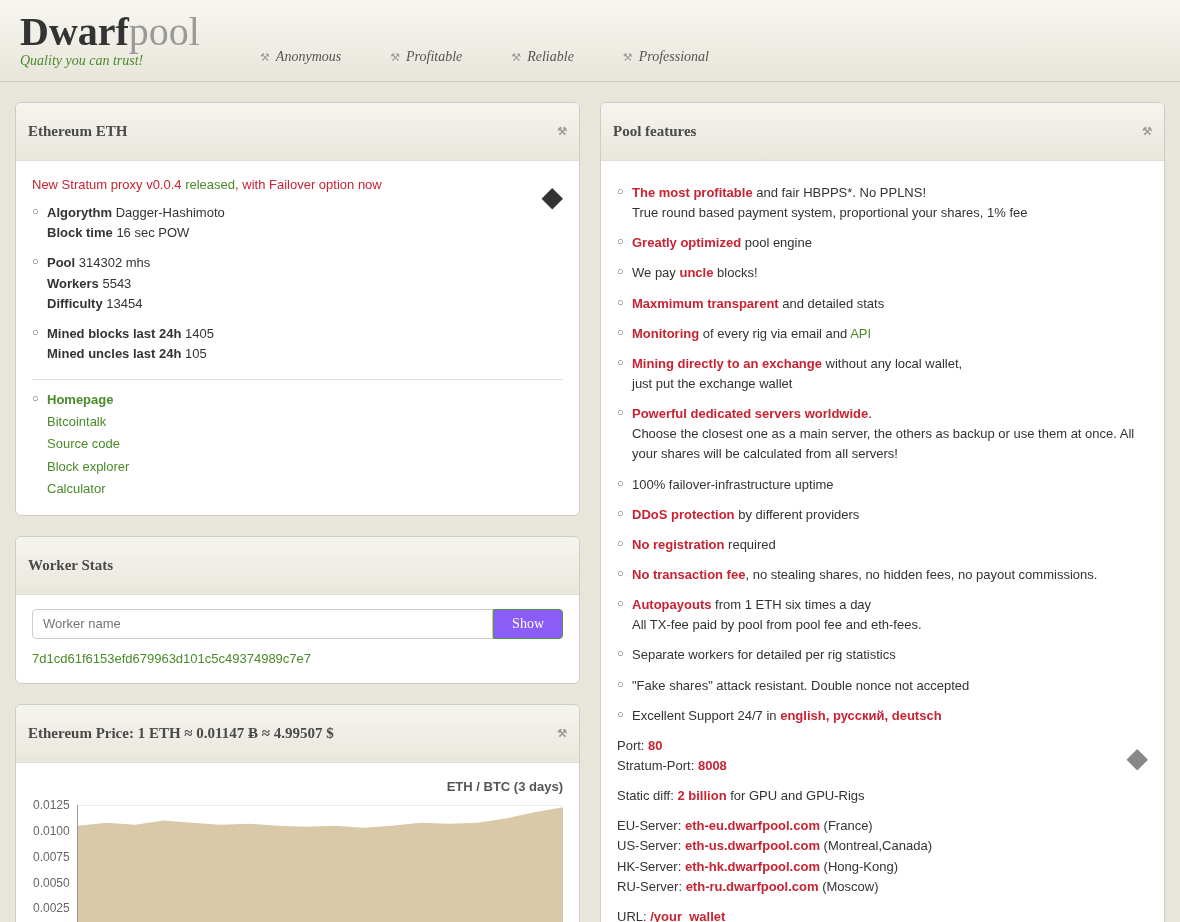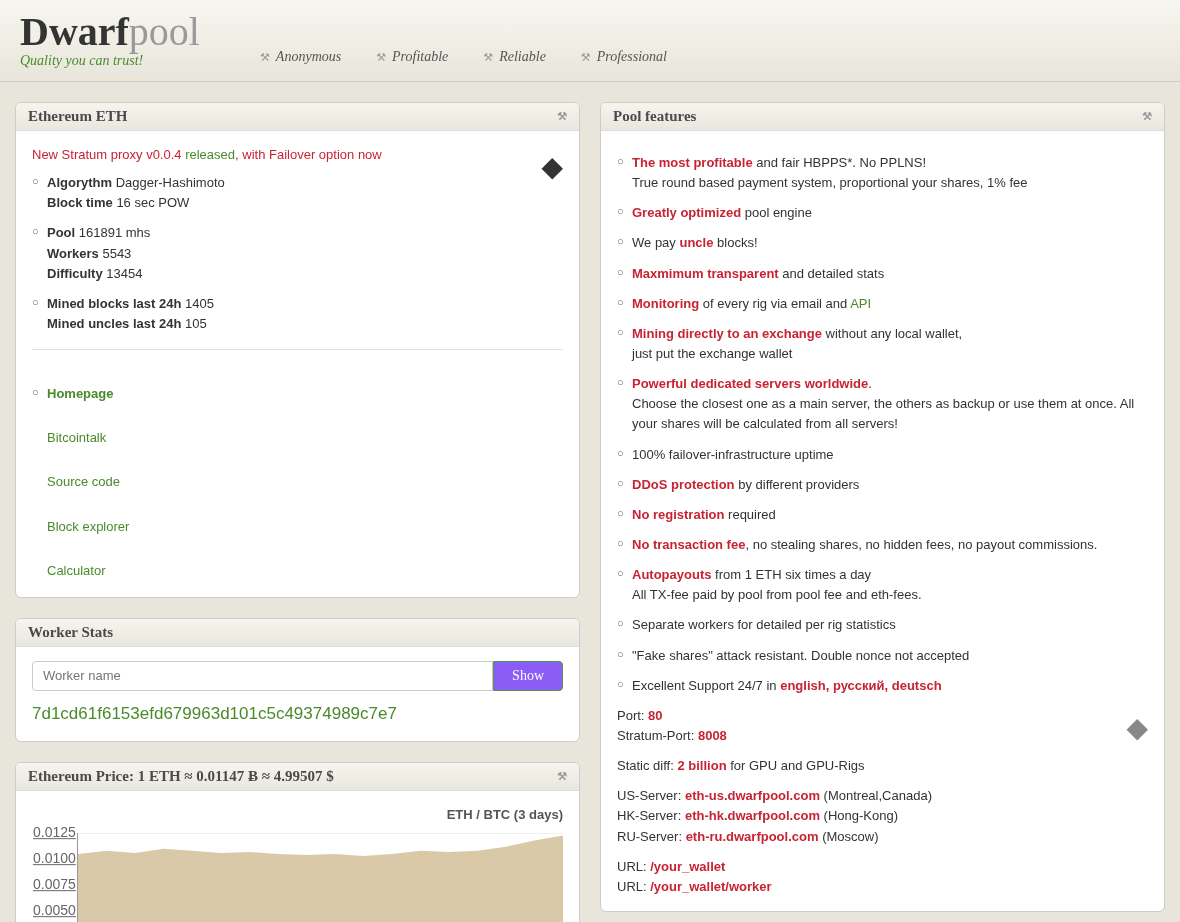--- a/index.html
+++ b/index.html
@@ -24,21 +24,21 @@
 }
 .logo-accent { color: #999; font-weight: normal; }
 .tagline {
   color: #4a8a2a;
   font-style: italic;
   font-size: 14px;
   margin-top: -2px;
 }
 .nav {
   display: flex;
-  gap: 35px;
+  gap: 49px;
   padding-bottom: 4px;
   font-style: italic;
   color: #555;
 }
 .nav-item::before {
   content: "⚒";
   font-style: normal;
   font-size: 11px;
   margin-right: 6px;
   color: #999;
@@ -51,21 +51,21 @@
 }
 .col { flex: 1; display: flex; flex-direction: column; gap: 20px; }
 .panel {
   background: #fff;
   border: 1px solid #ccc;
   border-radius: 6px;
   overflow: hidden;
 }
 .panel-header {
   background: linear-gradient(to bottom, #f5f4ee, #e9e7dd);
-  padding: 5px 12px;
+  padding: 20px 12px;
   font-weight: bold;
   color: #4a4a4a;
   font-size: 15px;
   border-bottom: 1px solid #ddd;
   display: flex;
   justify-content: space-between;
   align-items: center;
 }
 .panel-header .hicon { font-size: 11px; color: #999; }
 .panel-body {
@@ -93,21 +93,21 @@
   font-size: 11px;
   color: #666;
 }
 .bold { font-weight: bold; }
 hr.sep { border: none; border-top: 1px solid #e0e0e0; margin: 15px 0 10px 0; }
 .links-row { display: flex; justify-content: space-between; }
 .link-col ul { list-style: none; }
 .link-col ul li::before { content: ""; }
 .link-green a, .link-green { color: #4a8a2a; text-decoration: none; }
 .link-col .head { font-weight: bold; color: #333; }
-.link-col li { padding-left: 15px; position: relative; margin-bottom: 2px; margin-top: 24px; }
+.link-col li { padding-left: 15px; position: relative; margin-bottom: 2px; }
 .link-col li.head::before {
   content: "○"; position: absolute; left: 0; font-size: 11px; color: #666;
 }
 .worker-input-row { display: flex; margin-bottom: 10px; }
 .worker-input {
   flex: 1;
   padding: 3px 10px;
   border: 1px solid #ccc;
   border-radius: 4px 0 0 4px;
   font-family: Verdana, sans-serif;
@@ -117,40 +117,39 @@
 .show-btn {
   background: #8b5cf6;
   color: #fff;
   border: 1px solid #4a9a4a;
   padding: 6px 18px;
   border-radius: 0 4px 4px 0;
   font-family: Georgia, serif;
   font-size: 14px;
   cursor: pointer;
 }
-.hash { color: #4a8a2a; font-size: 17px; }
+.hash { color: #4a8a2a; font-size: 13px; }
 .red { color: #c82333; font-weight: bold; }
 .features ul.circle li { margin-bottom: 10px; }
 .server-block { margin-top: 10px; }
 .server-block .eth-icon { color: #888; }
 .chart-title { text-align: right; font-weight: bold; color: #555; margin-bottom: 8px; }
 .chart {
   position: relative;
   height: 130px;
   border-left: 1px solid #999;
   border-bottom: 1px solid #999;
   margin-left: 45px;
 }
 .chart .ylabel {
   position: absolute;
   left: -45px;
-  font-size: 14px;
+  font-size: 12px;
   color: #666;
   transform: translateY(-50%);
-  text-decoration: underline;
 }
 .chart .grid {
   position: absolute;
   left: 0; right: 0;
   border-top: 1px solid #eee;
 }
 .chart .area {
   position: absolute;
   left: 0; right: 0; bottom: 0;
   background: #d9c9a8;
@@ -187,21 +186,21 @@
         <span class="eth-icon">◆</span>
         <div class="stratum">
           <span>New Stratum proxy v0.0.4</span><a href="#"> released</a><span>, with Failover option now</span>
         </div>
         <ul class="circle">
           <li>
             <span class="bold">Algorythm</span> <span>Dagger-Hashimoto</span><br>
             <span class="bold">Block time</span> <span>16 sec POW</span>
           </li>
           <li>
-            <span class="bold">Pool</span> <span>161891 mhs</span><br>
+            <span class="bold">Pool</span> <span>314302 mhs</span><br>
             <span class="bold">Workers</span> <span>5543</span><br>
             <span class="bold">Difficulty</span> <span>13454</span>
           </li>
           <li>
             <span class="bold">Mined blocks last 24h</span> <span>1405</span><br>
             <span class="bold">Mined uncles last 24h</span> <span>105</span>
           </li>
         </ul>
         <hr class="sep">
         <div class="links-row">
@@ -280,20 +279,21 @@
             <li>"Fake shares" attack resistant. Double nonce not accepted</li>
             <li>Excellent Support 24/7 in <span class="red">english, русский, deutsch</span></li>
           </ul>
 
         <div class="server-block">
           <span class="eth-icon">◆</span>
           <div><span>Port: </span><span class="red">80</span></div>
           <div><span>Stratum-Port: </span><span class="red">8008</span></div>
           <div style="margin-top:10px"><span>Static diff: </span><span class="red">2 billion</span><span> for GPU and GPU-Rigs</span></div>
           <div id="servers" style="margin-top:10px">
+              <div>EU-Server: <span class="red">eth-eu.dwarfpool.com</span> (France)</div>
               <div>US-Server: <span class="red">eth-us.dwarfpool.com</span> (Montreal,Canada)</div>
               <div>HK-Server: <span class="red">eth-hk.dwarfpool.com</span> (Hong-Kong)</div>
               <div>RU-Server: <span class="red">eth-ru.dwarfpool.com</span> (Moscow)</div>
             </div>
           <div style="margin-top:10px">
             <div><span>URL: </span><span class="red">/your_wallet</span></div>
             <div><span>URL: </span><span class="red">/your_wallet/worker</span></div>
           </div>
         </div>
       </div>

